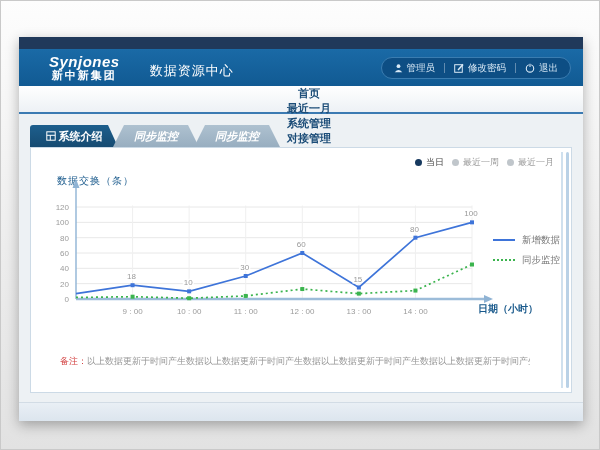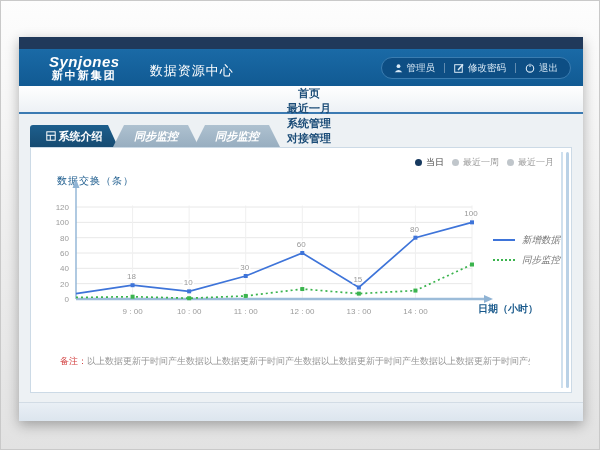--- a/index.html
+++ b/index.html
@@ -25,21 +25,21 @@
   .tab.inactive{background:linear-gradient(180deg,#aec1d0,#98aec0);width:86px;clip-path:polygon(11px 0,75px 0,100% 100%,0 100%);margin-left:-5px;font-style:italic;}
   .panel{position:relative;margin:0 11px;height:246px;background:#fff;border:1px solid #ccdae6;box-sizing:border-box;}
   .radio-row{position:absolute;top:8px;left:384px;display:flex;gap:8px;text-align:center;}
   .radio{display:flex;align-items:center;gap:4px;font-size:9px;color:#9a9a9a;cursor:pointer;white-space:nowrap;}
   .radio .dot{width:7px;height:7px;border-radius:50%;background:#c0c6cb;}
   .radio.selected .dot{background:#17395f;}
   .radio.selected{color:#444;}
   .ylabel{position:absolute;left:26px;top:26px;font-size:10px;font-weight:normal;color:#1a5a8c;letter-spacing:1px;}
   .xlabel{position:absolute;left:447px;top:154px;font-size:10px;font-weight:bold;color:#1a5a8c;white-space:nowrap;}
   #chart{position:absolute;left:10px;top:16px;}
-  .legend{position:absolute;left:462px;top:82px;font-style:italic;}
+  .legend{position:absolute;left:462px;top:82px;}
   .legend-item{display:flex;align-items:center;gap:7px;font-size:9.5px;color:#777;height:20px;cursor:pointer;white-space:nowrap;}
   .sample{width:22px;height:0;}
   .sample.solid{border-top:2px solid;}
   .sample.dotted{border-top:2px dotted;}
   .note{position:absolute;left:29px;top:207px;font-size:9px;white-space:nowrap;color:#969696;width:470px;overflow:hidden;}
   .note-prefix{color:#d34040;}
   .scroll1{position:absolute;right:8px;top:4px;bottom:4px;width:2px;background:#cfe0ee;}
   .scroll2{position:absolute;right:2px;top:4px;bottom:4px;width:3px;background:#b9d1e6;border-radius:2px;}
   .footer{position:absolute;left:0;right:0;bottom:0;height:18px;background:linear-gradient(180deg,#e9eff5,#dce5ee);border-top:1px solid #d2dce5;}
   svg text{font-family:"Liberation Sans","DejaVu Sans",sans-serif;}

